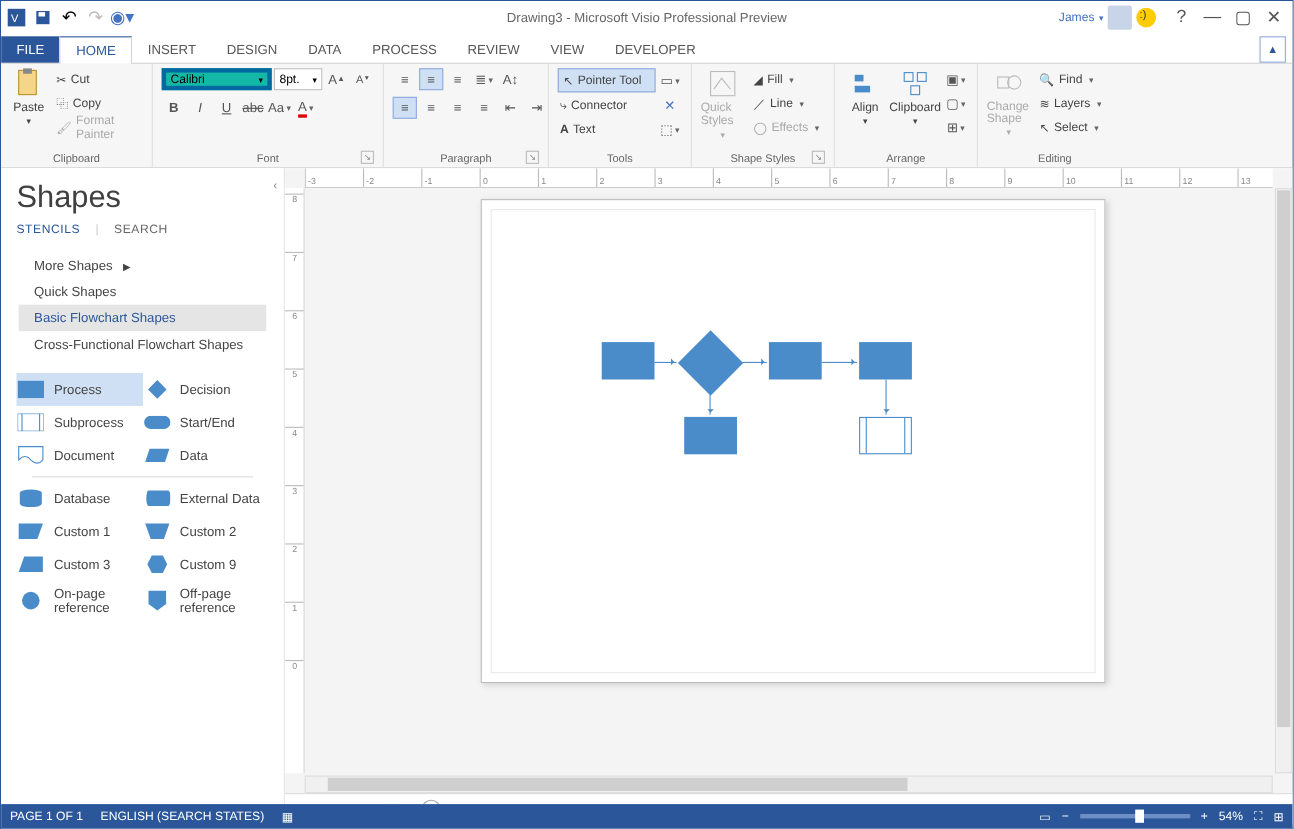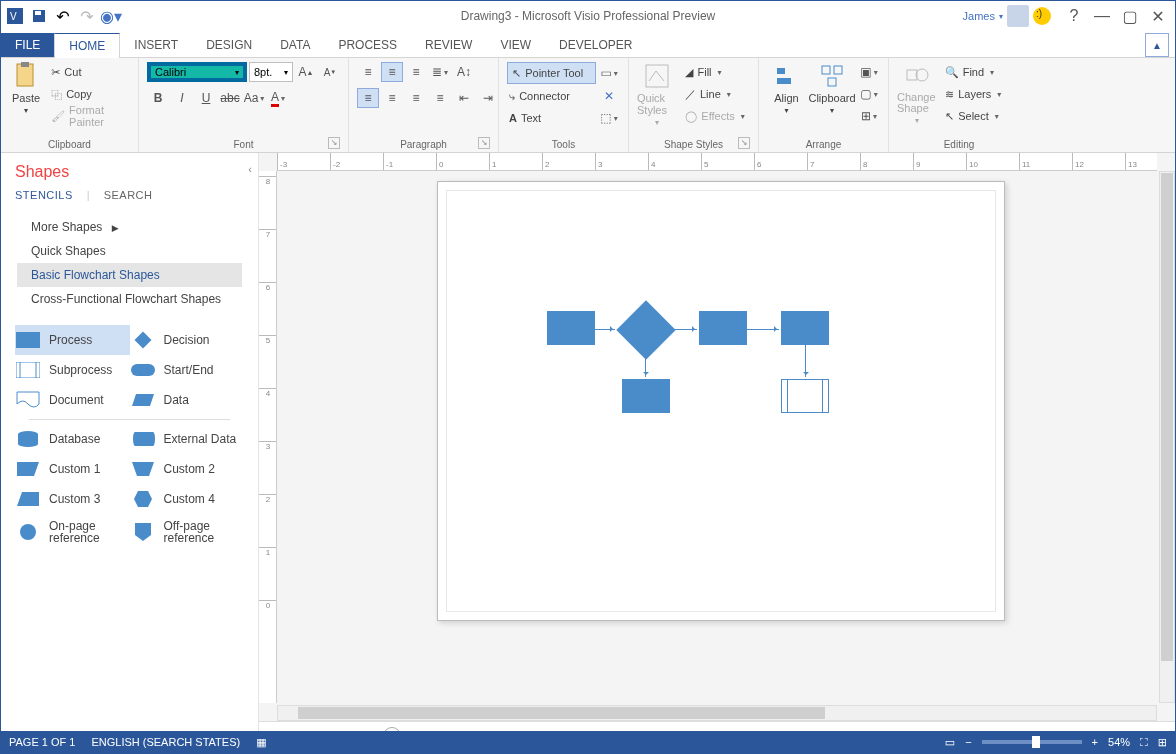--- a/index.html
+++ b/index.html
@@ -37,21 +37,21 @@
 .row { display:flex; align-items:center; gap:2px;}
 .fontbox { width: 100px; height: 20px; border: 4px solid #0369a1; background: #14b8a6; font-size: 11px; padding: 0 4px; display:flex; align-items:center; justify-content:space-between; }
 .sizebox { width: 44px; height: 20px; border: 1px solid #c0c0c0; background: #fff; font-size: 11px; padding: 0 4px; display:flex; align-items:center; justify-content:space-between;}
 .ibtn { width: 22px; height: 20px; display:inline-flex; align-items:center; justify-content:center; color:#555; cursor:pointer; font-size:12px; border:1px solid transparent;}
 .ibtn.sel { background:#cfe0f5; border:1px solid #8faadc;}
 .caret::after{content:"▾"; font-size:8px; margin-left:2px; color:#666;}
 
 
 .main { position: absolute; top: 152px; left: 0; right: 0; bottom: 22px; display: flex; background:#fff;}
 .shapes-pane { width: 258px; border-right: 1px solid #e4e4e4; background: #fff; display: flex; flex-direction: column; position:relative;}
-.shapes-pane h2 { font-size: 16px; color: #ef4444; font-weight: 300; padding: 10px 14px 4px; }
+.shapes-pane h2 { font-size: 28px; color: #404040; font-weight: 300; padding: 10px 14px 4px; }
 .pane-tabs { display:flex; gap: 14px; padding: 4px 14px 8px; font-size: 11px; }
 .pane-tab { color:#666; cursor:pointer; letter-spacing: 0.5px;}
 .pane-tab.active{ color:#2b579a; font-weight:400;}
 .pane-tabs .sep { color:#ccc;}
 .stencil-list { padding: 6px 16px; }
 .stencil-item { padding: 5px 14px; font-size: 12px; color: #444; cursor: pointer; }
 .stencil-item.active { background:#e5e5e5; color:#2b579a;}
 .shapes-grid { padding: 8px 14px; display:flex; flex-wrap:wrap; gap: 0; }
 .shape-item { width: 50%; display:flex; align-items:center; gap:8px; padding: 6px 0; font-size: 12px; color:#444; cursor:grab;}
 .shape-thumb { width: 26px; height: 18px; flex-shrink:0; display:flex; align-items:center; justify-content:center;}
@@ -469,21 +469,21 @@
             </svg>
           </span>
           <span>Custom 3</span>
         </div>
       <div class="shape-item">
           <span class="shape-thumb">
             <svg width="20" height="18">
               <polygon points="5,1 15,1 19,9 15,17 5,17 1,9" fill="#4a8cca"></polygon>
             </svg>
           </span>
-          <span>Custom 4</span>
+          <span>Custom 9</span>
         </div>
       <div class="shape-item">
           <span class="shape-thumb">
             <svg width="18" height="18">
               <circle cx="9" cy="9" r="8" fill="#4a8cca"></circle>
             </svg>
           </span>
           <span style="line-height:12px">On-page reference</span>
         </div>
       <div class="shape-item">

